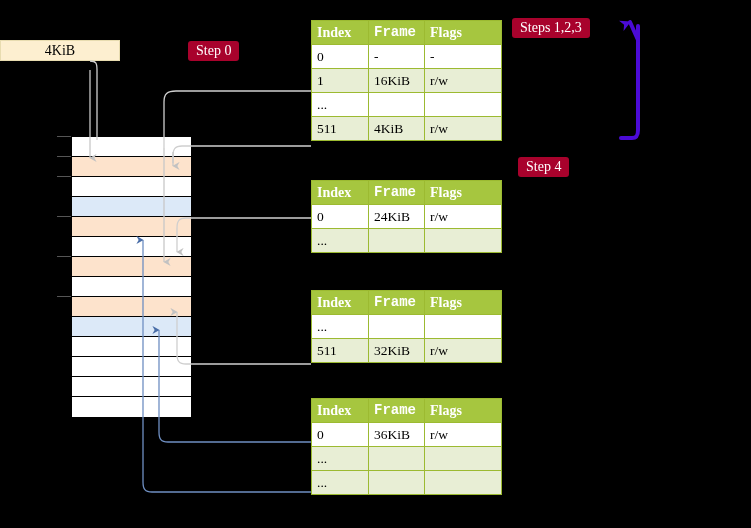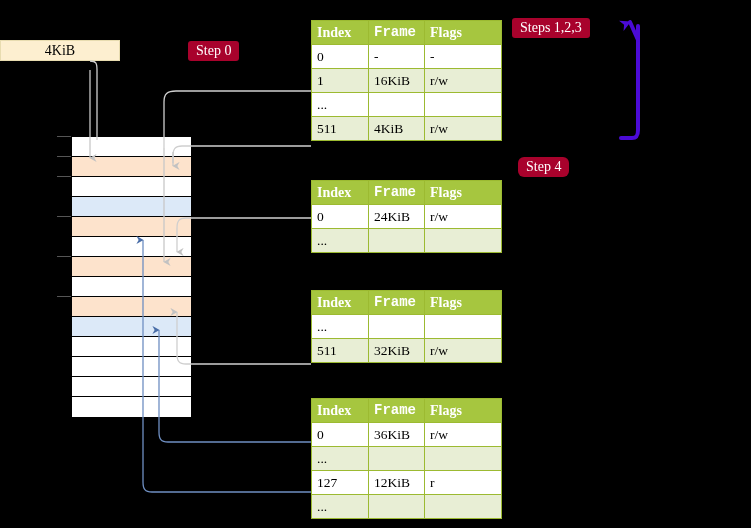--- a/index.html
+++ b/index.html
@@ -122,21 +122,21 @@
     padding: 1px 8px;
     border-radius: 3px;
     white-space: nowrap;
   }
   .badge-dark-red { background: #a8022c; }
   .badge-purple   { background: #7a1ef0; }
 
   #step0  { left: 188px; top: 41px; font-family: Liberation Serif, serif; }
   #step123{ left: 512px; top: 18px; }
   #step1234{ left: 652px; top: 18px; }
-  #step4  { left: 518px; top: 157px; border-radius: 6px; }
+  #step4  { left: 518px; top: 157px; }
 </style>
 </head>
 <body>
 
 <div class="stage">
 
   <div class="lbl-4kib">4KiB</div>
 
   <div id="step0" class="step-badge badge-dark-red">Step 0</div>
   <div id="step123" class="step-badge badge-dark-red">Steps 1,2,3</div>
@@ -281,25 +281,20 @@
         <tr class="row-plain">
           <td class="c-idx">0</td>
           <td class="c-frm">36KiB</td>
           <td class="c-flg">r/w</td>
         </tr>
         <tr class="row-alt">
           <td class="c-idx">...</td>
           <td class="c-frm"></td>
           <td class="c-flg"></td>
         </tr>
-        <tr class="row-plain">
-          <td class="c-idx">127</td>
-          <td class="c-frm">12KiB</td>
-          <td class="c-flg">r</td>
-        </tr>
         <tr class="row-alt">
           <td class="c-idx">...</td>
           <td class="c-frm"></td>
           <td class="c-flg"></td>
         </tr>
       </tbody>
     </table>
     <div class="tick" style="top: 136px;"></div>
     <div class="tick" style="top: 156px;"></div>
     <div class="tick" style="top: 176px;"></div>

